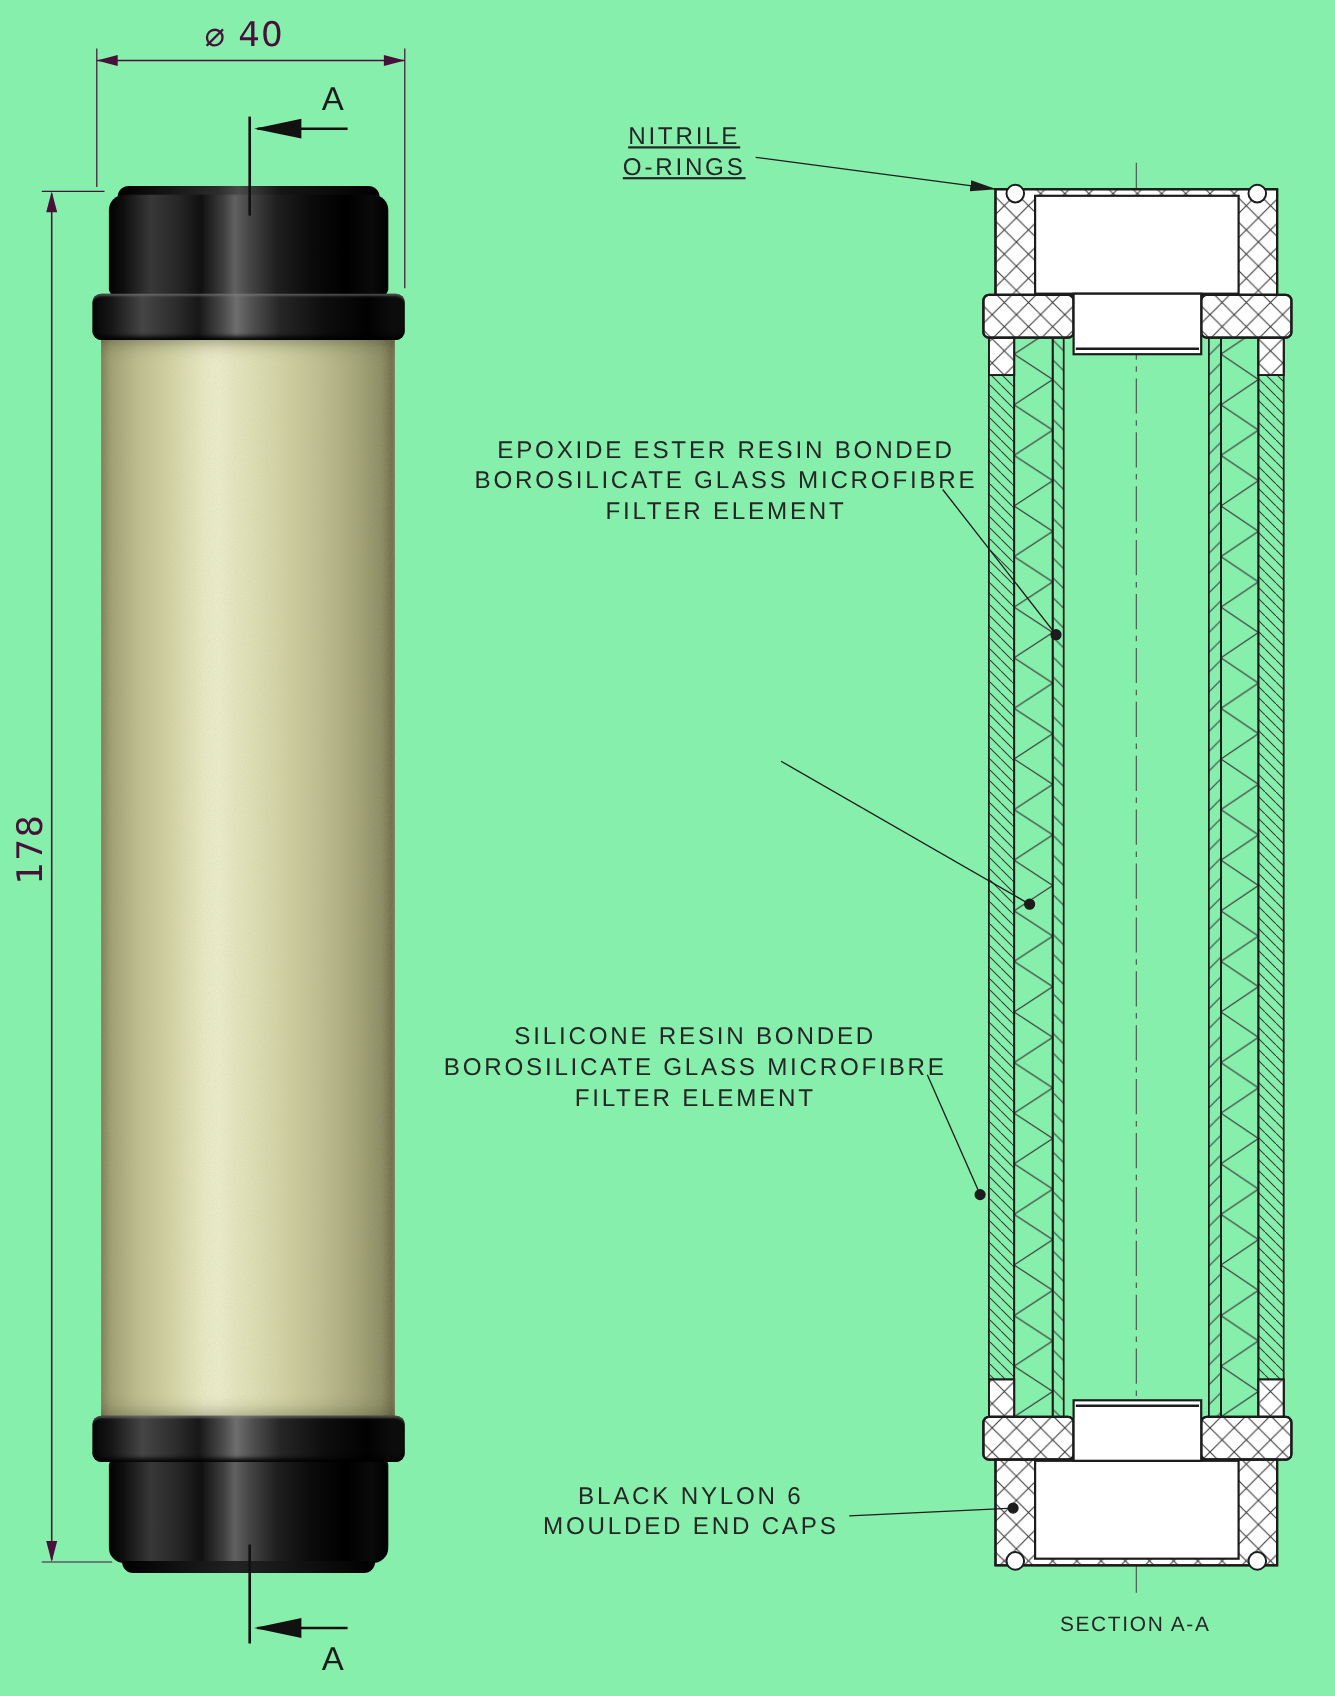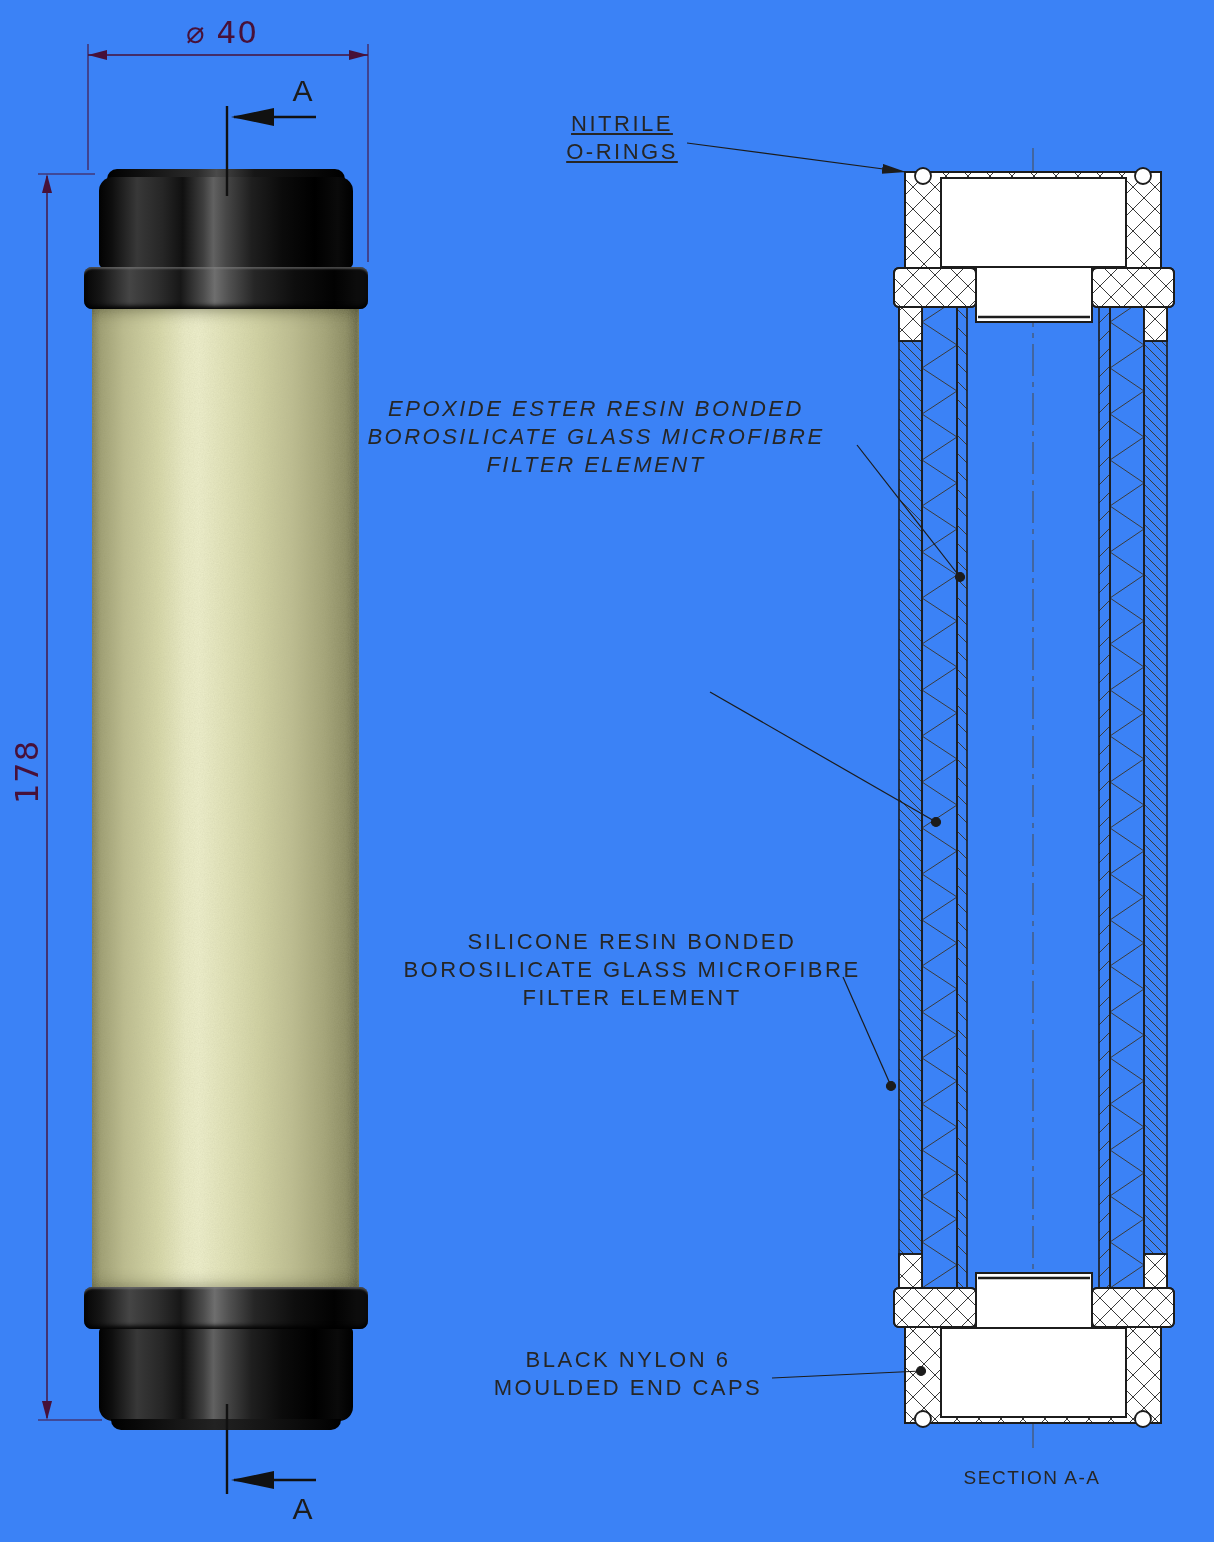--- a/index.html
+++ b/index.html
@@ -5,21 +5,21 @@
   html, body {
     margin: 0; padding: 0;
     background: #ffffff;
     width: 1214px; height: 1542px;
     overflow: hidden;
     font-family: "Liberation Sans", sans-serif;
   }
   .canvas {
     position: relative;
     width: 1214px; height: 1542px;
-    background: #3b82f6;
+    background: #86efac;
   }
   
   .render-piece { position: absolute; }
   .cap-lip-top {
     left: 107px; top: 169px; width: 238px; height: 14px;
     border-radius: 10px 10px 2px 2px;
     background: linear-gradient(90deg,#000 0%,#2b2b2b 38%,#4a4a4a 46%,#161616 62%,#000 100%);
   }
   .cap-top {
     left: 99px; top: 177px; width: 254px; height: 91px;
@@ -239,21 +239,21 @@
 
   <div class="dim-text-vertical">178</div>
 
   <div class="section-marker" style="left:303px; top:74px;">A</div>
 
   <div class="section-marker" style="left:303px; top:1492px;">A</div>
 
   <div class="label" style="left:622px; top:110px;text-decoration:underline;">NITRILE
 O-RINGS</div>
 
-  <div class="label" style="left:596px; top:395px;font-style:italic;">EPOXIDE ESTER RESIN BONDED
+  <div class="label" style="left:660px; top:395px;">EPOXIDE ESTER RESIN BONDED
 BOROSILICATE GLASS MICROFIBRE
 FILTER ELEMENT</div>
 
 
   <div class="label" style="left:632px; top:928px;">SILICONE RESIN BONDED
 BOROSILICATE GLASS MICROFIBRE
 FILTER ELEMENT</div>
 
   <div class="label" style="left:628px; top:1346px;">BLACK NYLON 6
 MOULDED END CAPS</div>

